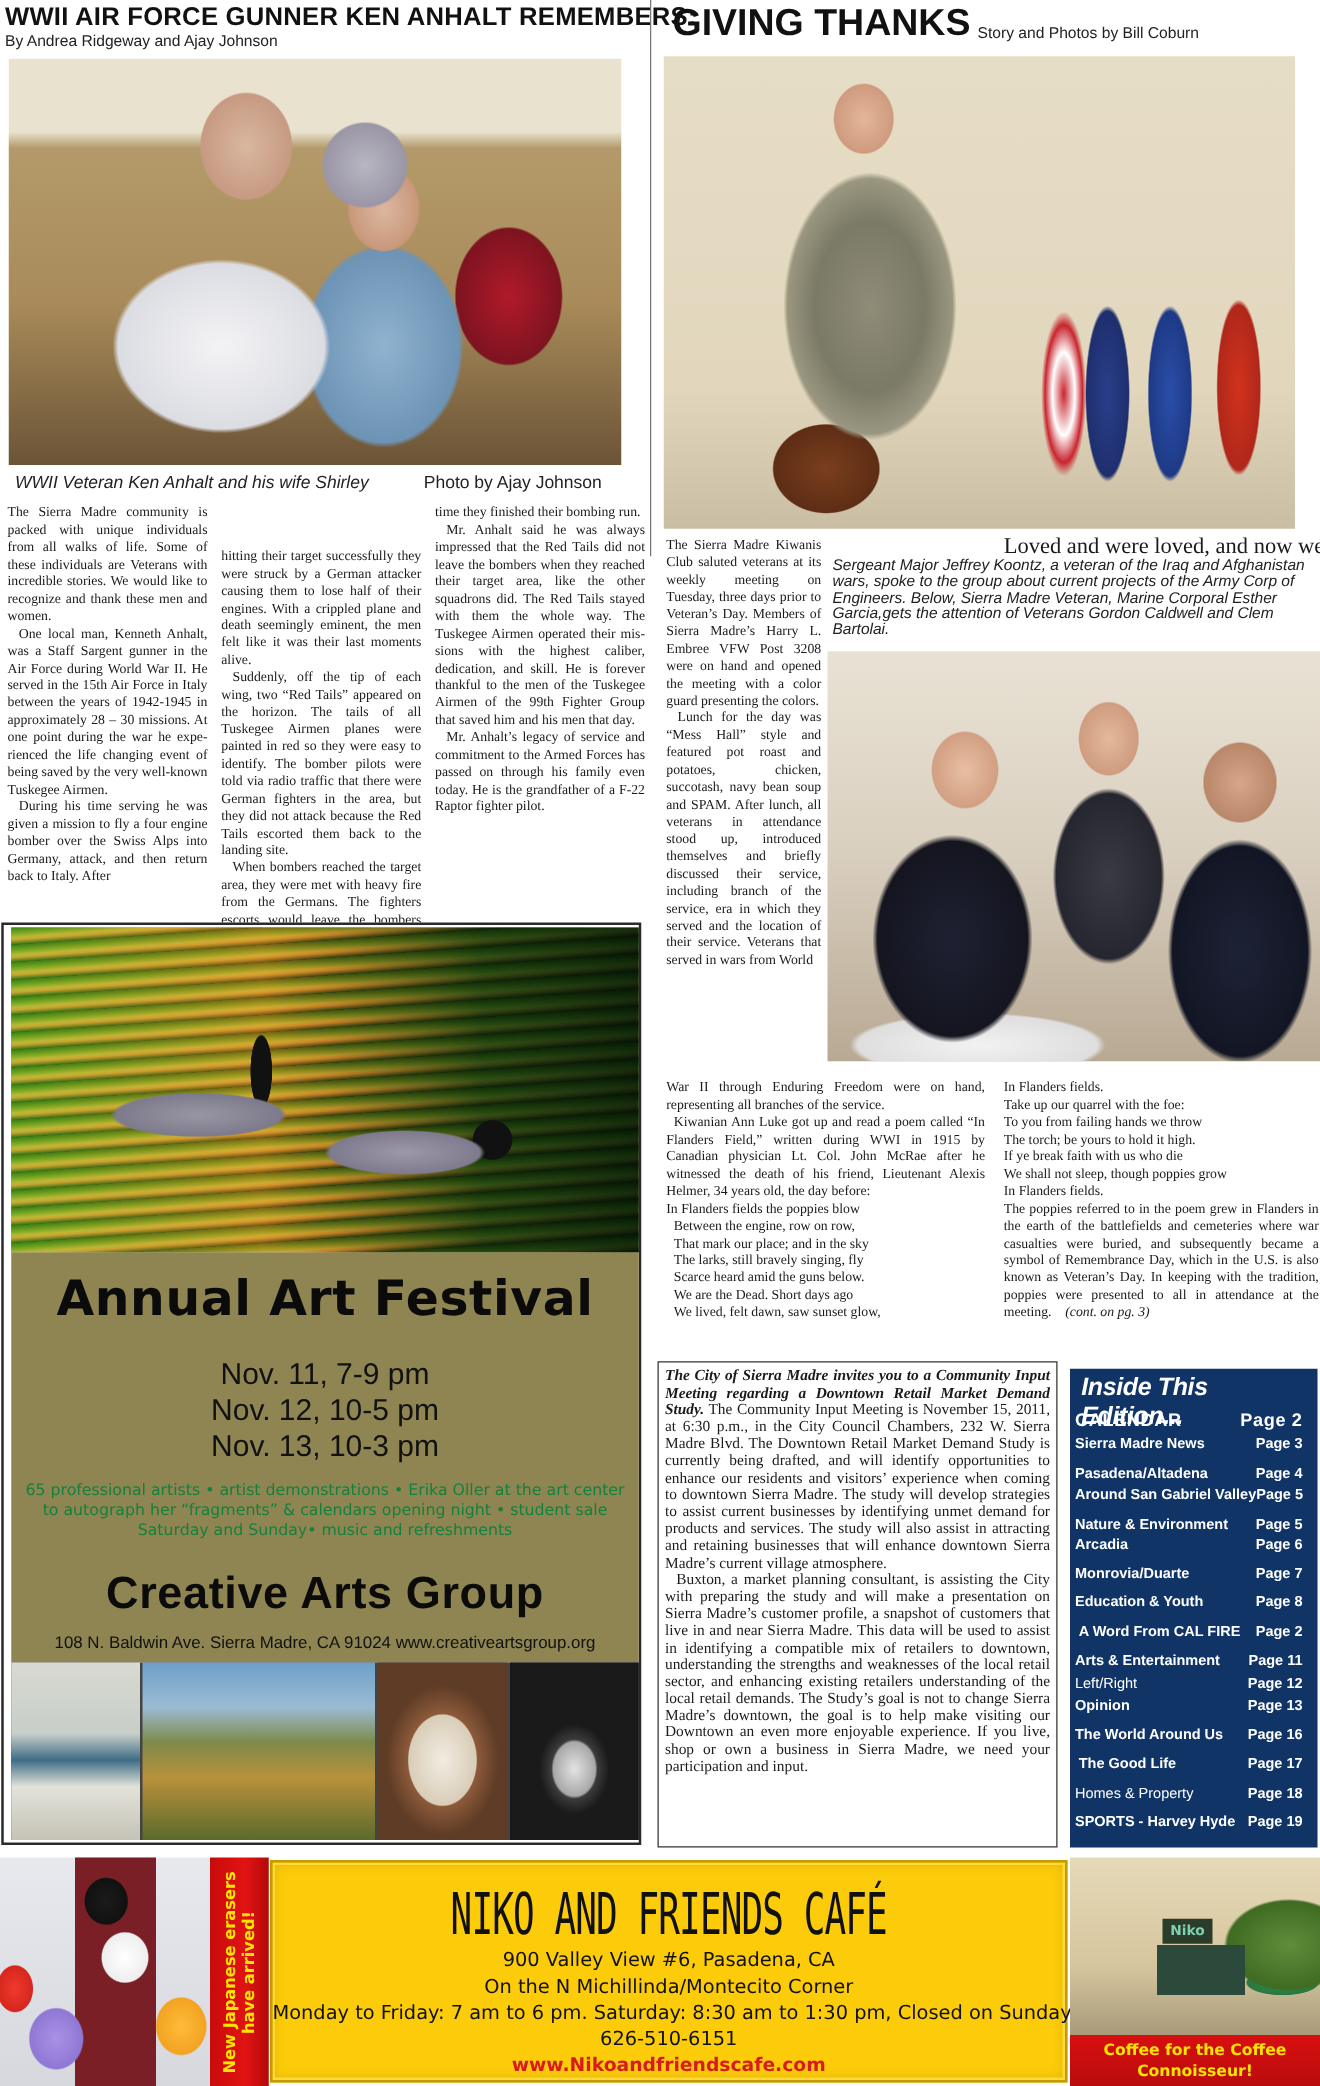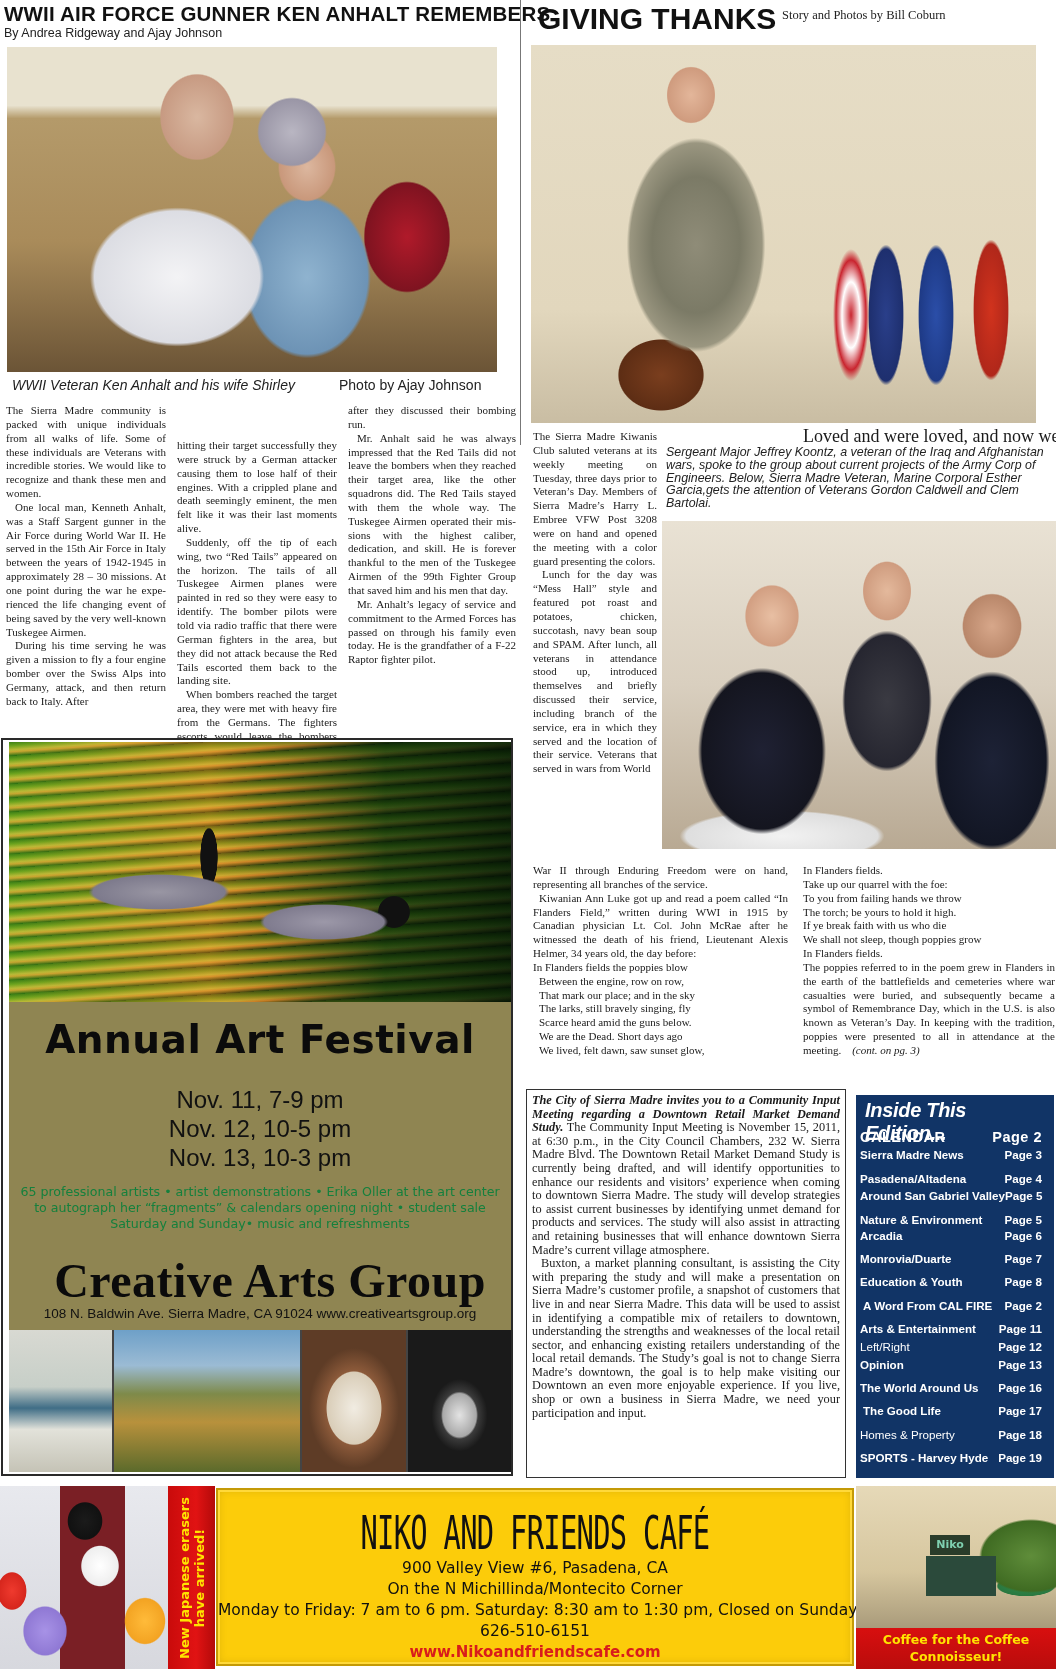--- a/index.html
+++ b/index.html
@@ -5,21 +5,21 @@
   * { box-sizing: border-box; margin: 0; padding: 0; }
   html, body { width: 1056px; height: 1669px; background: #ffffff; overflow: hidden; }
   body { position: relative; font-family: "Liberation Serif", serif; color: #1a1a1a; }
 
   .abs { position: absolute; }
 
   
   .h-left { left: 4px; top: 2px; font-family: "Liberation Sans", sans-serif; font-weight: bold; font-size: 20.5px; letter-spacing: 0.2px; color: #111; white-space: nowrap; }
   .byline-left { left: 4px; top: 26px; font-family: "Liberation Sans", sans-serif; font-size: 12.5px; color: #222; }
   .h-right { left: 538px; top: 2px; font-family: "Liberation Sans", sans-serif; font-weight: bold; font-size: 30px; color: #111; white-space: nowrap; }
-  .byline-right { left: 782px; top: 8px; font-family: Liberation Serif, serif; font-size: 12.5px; color: #222; white-space: nowrap; }
+  .byline-right { left: 782px; top: 19px; font-family: Liberation Sans, sans-serif; font-size: 12.5px; color: #222; white-space: nowrap; }
 
   .vrule { left: 520px; top: 0; width: 1px; height: 445px; background: #777; }
 
   
   .photo { overflow: hidden; }
   .photo-couple { left: 7px; top: 47px; width: 490px; height: 325px;
     background:
       radial-gradient(ellipse 60px 70px at 190px 70px, #d9b7a0 0%, #c79a82 60%, transparent 62%),
       radial-gradient(ellipse 60px 60px at 285px 85px, #b9b6c2 0%, #9a96a6 55%, transparent 58%),
       radial-gradient(ellipse 50px 60px at 300px 120px, #dcb79f 0%, #c9987b 55%, transparent 58%),
@@ -129,21 +129,21 @@
       radial-gradient(ellipse 40px 14px at 170px 100px, #2f8a4a 0%, #2a7840 70%, transparent 74%),
       linear-gradient(180deg, #e6d9b8 0%, #d6c69e 60%, #a89a7a 100%);
   }
   .ban-sign { left: 930px; top: 1535px; width: 40px; height: 20px; background: #2a3c2a; color: #7fd0b0; font-family: "DejaVu Sans", sans-serif; font-weight: bold; font-size: 11px; text-align: center; line-height: 20px; }
   .ban-coffee { left: 856px; top: 1628px; width: 200px; height: 41px; background: linear-gradient(180deg, #d80f0f 0%, #b90c0c 100%); color: #ffe400; font-family: "DejaVu Sans", sans-serif; font-weight: bold; font-size: 12.5px; line-height: 17px; text-align: center; padding-top: 3px; }
 
   
   .art-title { left: 9px; top: 1017px; width: 502px; text-align: center; font-family: "DejaVu Sans", sans-serif; font-weight: bold; font-size: 39px; color: #0b0b0b; letter-spacing: 0.5px; }
   .art-dates { left: 9px; top: 1085px; width: 502px; text-align: center; font-family: "Liberation Sans", sans-serif; font-size: 24px; line-height: 29px; color: #111; }
   .art-desc { left: 14px; top: 1184px; width: 492px; text-align: center; font-family: "DejaVu Sans", sans-serif; font-size: 12.6px; line-height: 16px; color: #15803d; }
-  .art-group { left: 19px; top: 1253px; width: 502px; text-align: center; font-family: Liberation Serif, serif; font-weight: bold; font-size: 48px; color: #0b0b0b; letter-spacing: 0.5px; }
+  .art-group { left: 9px; top: 1253px; width: 502px; text-align: center; font-family: Liberation Sans, sans-serif; font-weight: bold; font-size: 36px; color: #0b0b0b; letter-spacing: 0.5px; }
   .art-addr { left: 9px; top: 1306px; width: 502px; text-align: center; font-family: "Liberation Sans", sans-serif; font-size: 13.5px; color: #111; }
 </style>
 </head>
 <body>
 
 <div class="abs h-left">WWII AIR FORCE GUNNER KEN ANHALT REMEMBERS:</div>
 <div class="abs byline-left">By Andrea Ridgeway and Ajay Johnson</div>
 
 <div class="abs photo photo-couple"></div>
 <div class="abs cap-left">WWII Veteran Ken Anhalt and his wife Shirley</div>
@@ -153,21 +153,21 @@
   <p>The Sierra Madre community is packed with unique individu­als from all walks of life. Some of these individuals are Veter­ans with incredible stories. We would like to recognize and thank these men and women.</p>
   <p>One local man, Kenneth An­halt, was a Staff Sargent gunner in the Air Force during World War II. He served in the 15th Air Force in Italy between the years of 1942-1945 in approxi­mately 28 – 30 missions. At one point during the war he expe­rienced the life changing event of being saved by the very well-known Tuskegee Airmen.</p>
   <p>During his time serving he was given a mission to fly a four engine bomber over the Swiss Alps into Germany, attack, and then return back to Italy. After</p>
 </div>
 <div class="abs col col-b">
   <p>hitting their target successfully they were struck by a German attacker causing them to lose half of their engines. With a crippled plane and death seem­ingly eminent, the men felt like it was their last moments alive.</p>
   <p>Suddenly, off the tip of each wing, two “Red Tails” appeared on the horizon. The tails of all Tuskegee Airmen planes were painted in red so they were easy to identify. The bomber pilots were told via radio traffic that there were German fighters in the area, but they did not attack because the Red Tails escorted them back to the landing site.</p>
   <p>When bombers reached the target area, they were met with heavy fire from the Germans. The fighters escorts would leave the bombers and re-join them</p>
 </div>
 <div class="abs col col-c">
-  <p>after they discussed their bomb­ing run.</p>
+  <p>time they finished their bomb­ing run.</p>
   <p>Mr. Anhalt said he was always impressed that the Red Tails did not leave the bombers when they reached their target area, like the other squadrons did. The Red Tails stayed with them the whole way. The Tuskegee Airmen operated their mis­sions with the highest caliber, dedication, and skill. He is for­ever thankful to the men of the Tuskegee Airmen of the 99th Fighter Group that saved him and his men that day.</p>
   <p>Mr. Anhalt’s legacy of service and commitment to the Armed Forces has passed on through his family even today. He is the grandfather of a F-22 Raptor fighter pilot.</p>
 </div>
 
 <div class="abs vrule"></div>
 
 <div class="abs h-right">GIVING THANKS</div>
 <div class="abs byline-right">Story and Photos by Bill Coburn</div>
 
 <div class="abs photo photo-soldier"></div>

